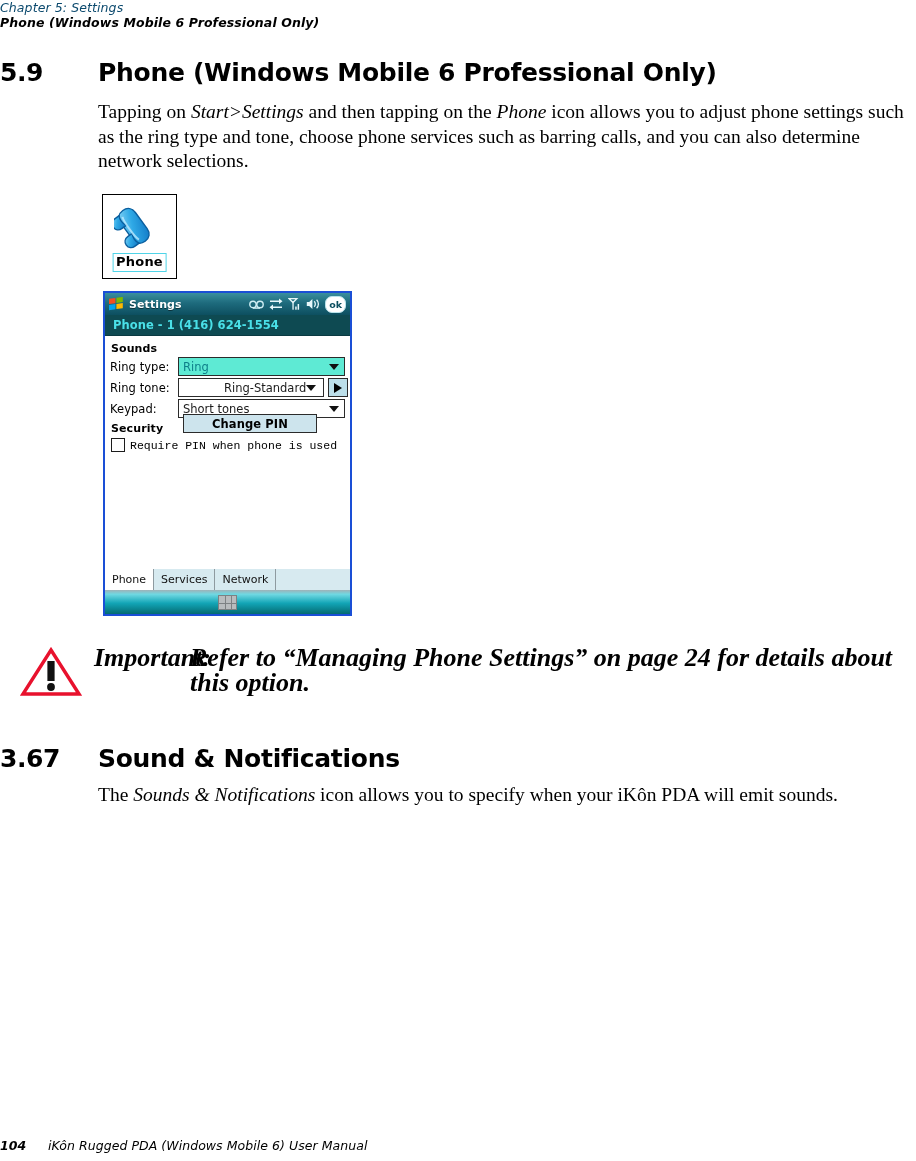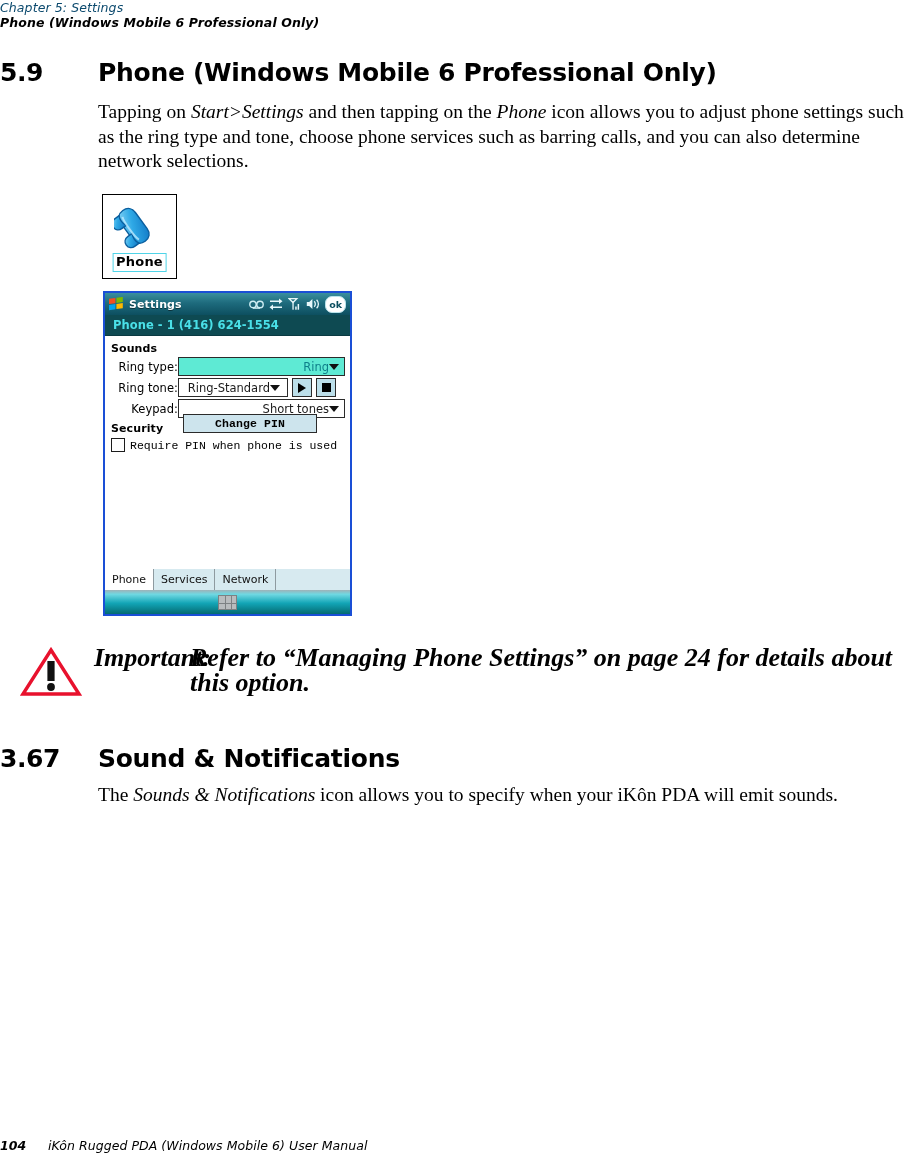--- a/index.html
+++ b/index.html
@@ -174,21 +174,20 @@
     color: #000;
     line-height: 15px;
     margin: 1px 0 2px 1px;
     letter-spacing: .1px;
   }
   .field-row {
     display: flex;
     align-items: center;
     margin-bottom: 4px;
     height: 17px;
-    text-align: right;
   }
   .field-label {
     width: 68px;
     flex: 0 0 68px;
     font-size: 11.5px;
     color: #000;
     letter-spacing: .05px;
   }
   .combo {
     height: 19px;
@@ -262,21 +261,20 @@
     width: 134px; height: 19px;
     border: 1px solid #2b2b2b;
     background: #cde4ed;
     color: #000;
     font-size: 11.5px;
     font-weight: bold;
     display: flex;
     align-items: center;
     justify-content: center;
     letter-spacing: .1px;
-    font-family: Liberation Mono, monospace;
   }
 
   .pda-tabs {
     position: absolute;
     left: 0; bottom: 0;
     width: 100%;
     height: 21px;
     display: flex;
     align-items: flex-end;
     border-top: 1px solid #8e9aa0;
@@ -447,21 +445,21 @@
     <div class="field-row">
       <div class="field-label">Ring type:</div>
       <div class="combo sel">
         <span class="combo-text">Ring</span>
         <span class="caret"></span>
       </div>
     </div>
 
     <div class="field-row">
       <div class="field-label">Ring tone:</div>
-      <div class="combo inner-caret" style="flex:0 0 110px;">
+      <div class="combo inner-caret" style="flex:0 0 110px;padding-left:41px;">
         <span class="combo-text">Ring-Standard</span>
         <span class="caret"></span>
       </div>
       <div class="sq-btn">
         <span class="tri-play"></span>
       </div>
       <div class="sq-btn">
         <span class="sq-stop"></span>
       </div>
     </div>

